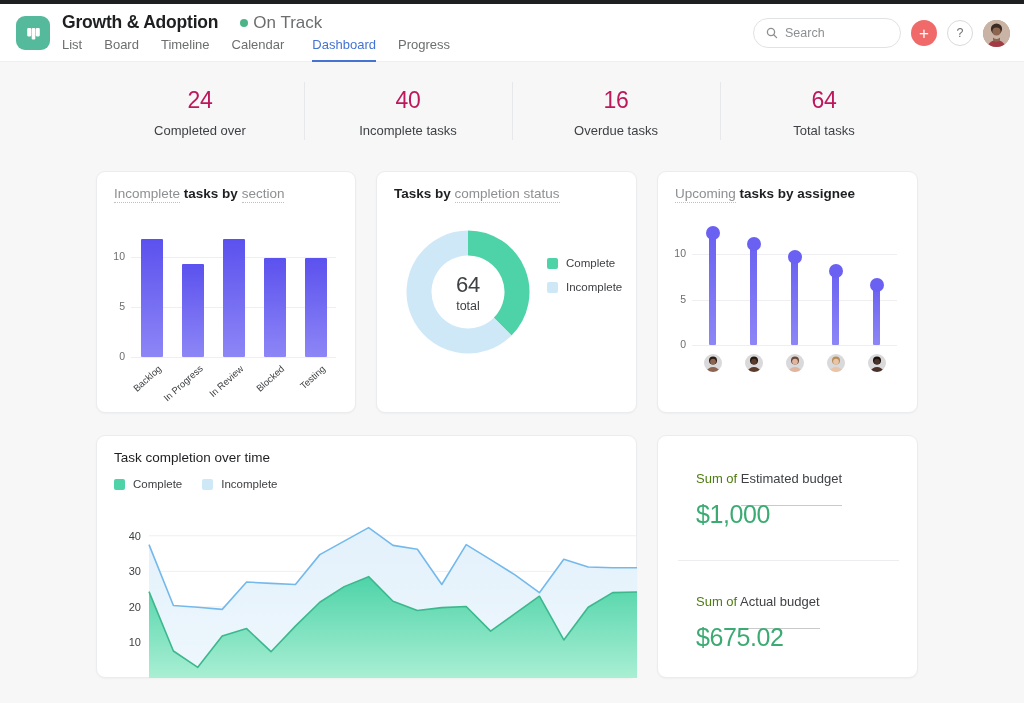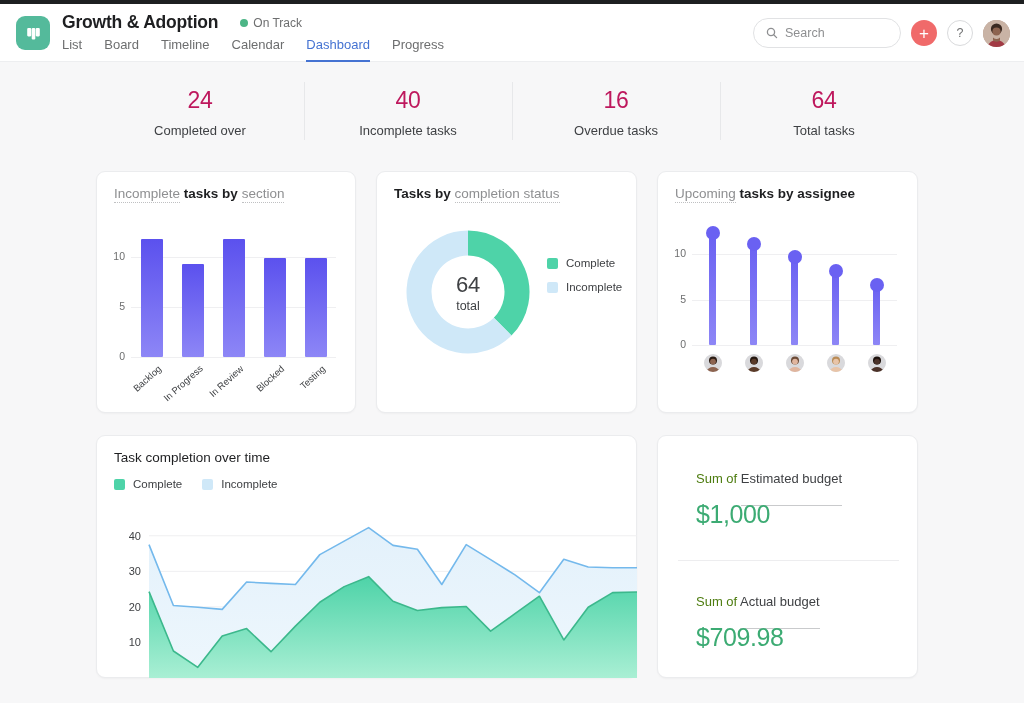--- a/index.html
+++ b/index.html
@@ -45,31 +45,31 @@
   }
   .proj-title {
     font-size: 17.5px; font-weight: bold; color: #1e1f21;
     letter-spacing: -0.2px;
   }
   .status-wrap { display: flex; align-items: center; gap: 5px; }
   .status-dot {
     width: 8px; height: 8px; border-radius: 50%;
     background: #4cb586; display: inline-block;
   }
-  .status-text { font-size: 12px; color: #6d6e6f; }
+  .status-text { font-size: 17px; color: #6d6e6f; }
 
   .nav {
     position: absolute; left: 62px; top: 33px;
     display: flex; align-items: flex-start; gap: 22px;
   }
   .nav-item {
     font-size: 13px; color: #6d6e6f; padding-bottom: 8px;
     cursor: pointer; white-space: nowrap; text-align: right;
   }
-  .nav-item.active { color: #4573d2; border-bottom: 2px solid #4573d2; }
+  .nav-item.active { color: #4573d2; border-bottom: 2px solid #4573d2; margin-left: 6px; }
 
   .header-right {
     position: absolute; right: 14px; top: 14px;
     display: flex; align-items: center; gap: 10px;
   }
   .search-box {
     width: 148px; height: 30px;
     border: 1px solid #e1e2e4; border-radius: 16px;
     display: flex; align-items: center; gap: 7px;
     padding: 0 12px; background: #fff;
@@ -426,17 +426,17 @@
       <div class="budget-val">$1,000</div>
     </div>
 
     <div class="budget-div" style="top:124px;"></div>
 
     <div class="budget-block" style="top:158px;">
       <div class="budget-lbl">
         <span class="b-bold">Sum of</span>
         <span class="b-mut">Actual budget</span>
       </div>
-      <div class="budget-val">$709.98</div>
+      <div class="budget-val">$675.02</div>
     </div>
   </div>
 
 </div>
 
 </body></html>

